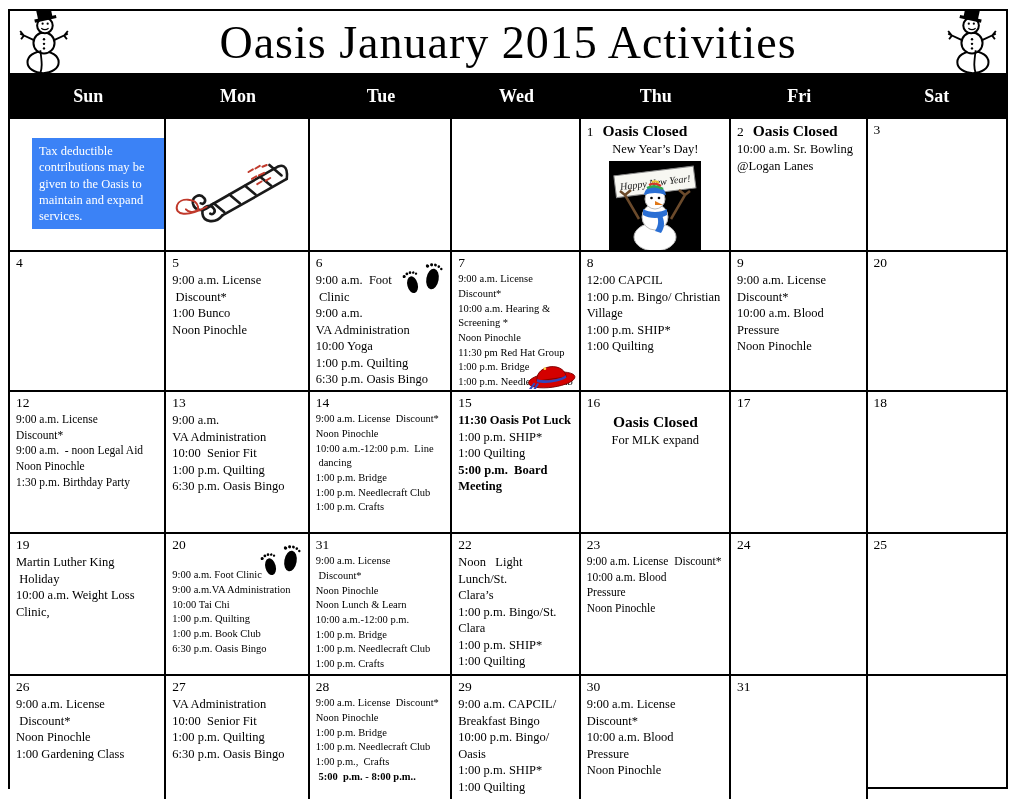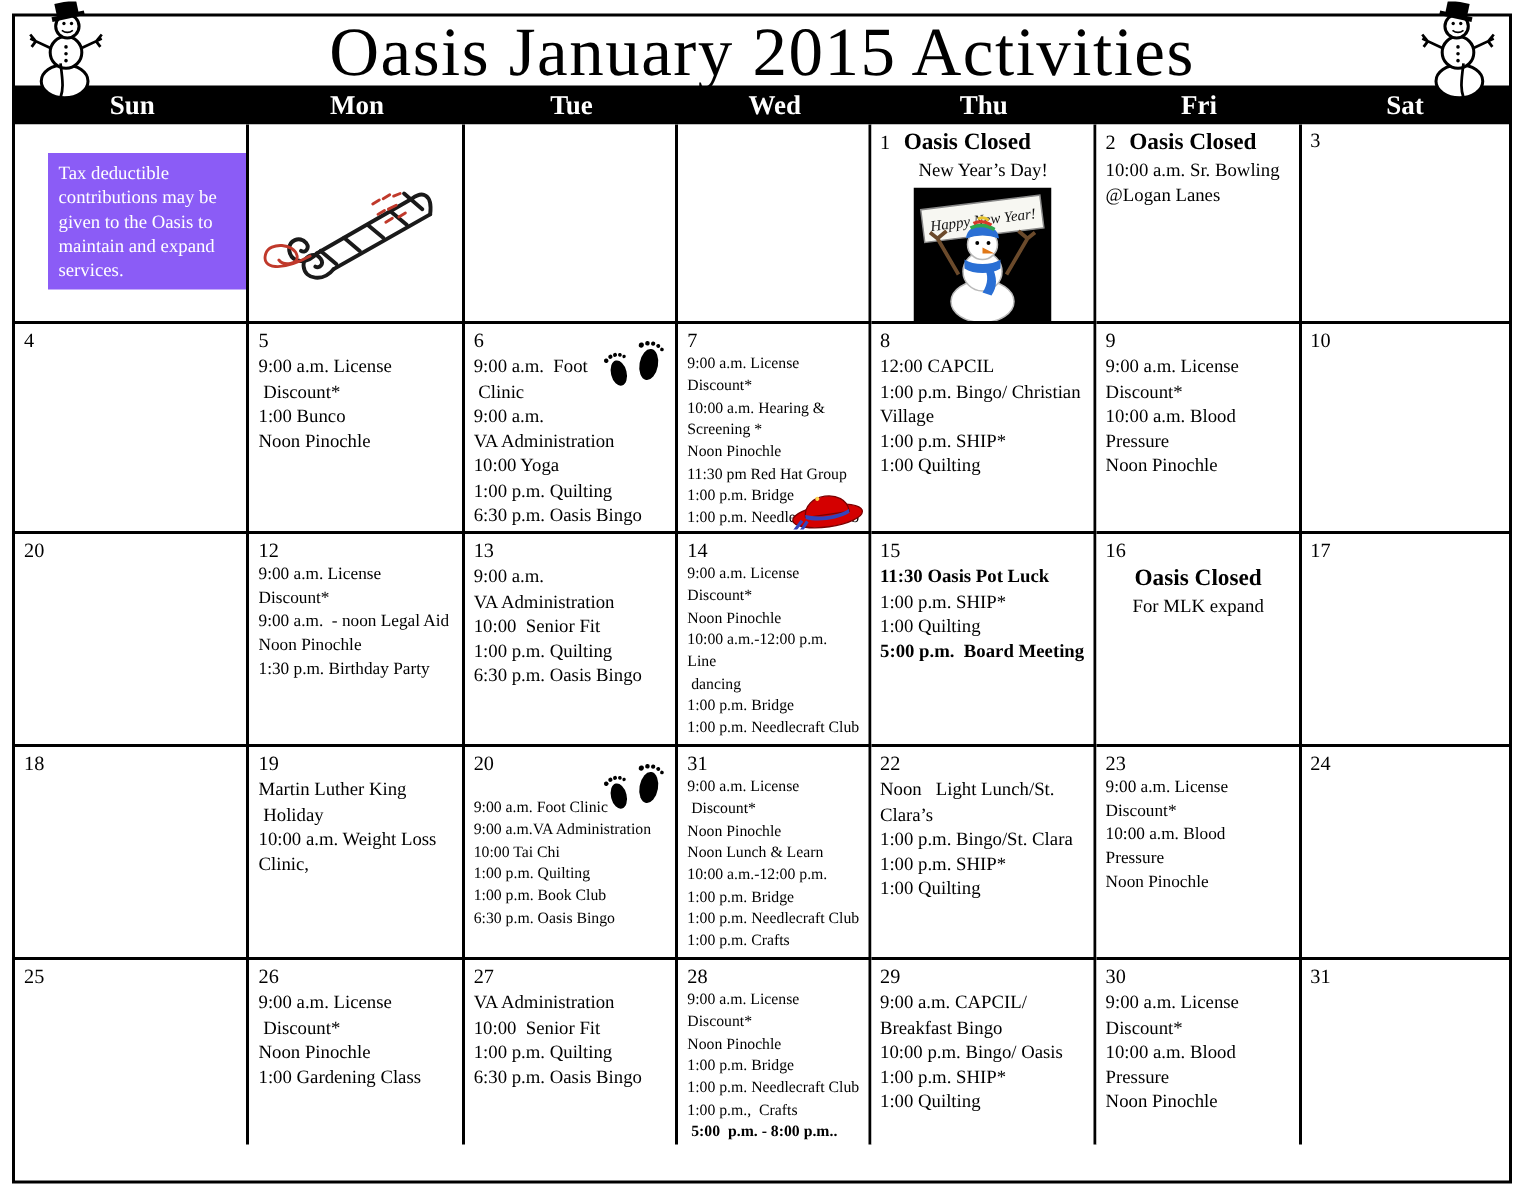--- a/index.html
+++ b/index.html
@@ -1,35 +1,35 @@
 <!DOCTYPE html>
 <html><head>
 <meta charset="utf-8">
 <style>
   html,body{margin:0;padding:0;background:#fff;}
   body{width:1024px;height:800px;position:relative;font-family:"Liberation Serif","DejaVu Serif",serif;color:#000;}
   .frame{position:absolute;left:8px;top:9px;width:1000px;height:780px;border:2px solid #000;box-sizing:border-box;background:#fff;}
-  .titlebar{height:46px;display:flex;align-items:center;justify-content:space-between;padding:0 5px;box-sizing:border-box;}
+  .titlebar{height:62px;display:flex;align-items:center;justify-content:space-between;padding:0 5px;box-sizing:border-box;}
   .title{flex:1;text-align:center;font-size:46px;font-weight:400;letter-spacing:1px;white-space:nowrap;}
-  .weekdays{height:26px;background:#000;color:#fff;display:grid;grid-template-columns:15.7% 14.4% 14.3% 12.9% 15.1% 13.7% 13.9%;align-items:center;text-align:center;font-weight:bold;font-size:18px;}
+  .weekdays{height:46px;background:#000;color:#fff;display:grid;grid-template-columns:15.7% 14.4% 14.3% 12.9% 15.1% 13.7% 13.9%;align-items:center;text-align:center;font-weight:bold;font-size:18px;}
   .grid{display:grid;grid-template-columns:15.7% 14.4% 14.3% 12.9% 15.1% 13.7% 13.9%;grid-template-rows:133px 140px 142px 142px 1fr;height:680px;}
   .cell{border-right:2px solid #000;border-bottom:2px solid #000;position:relative;padding:3px 5px 2px 6px;box-sizing:border-box;overflow:hidden;background:#fff;}
   .cell:nth-child(7n){border-right:none;}
   .cell:nth-child(n+29){border-bottom:none;}
   .day{font-size:13.5px;line-height:1.2;}
   .day-row{display:flex;align-items:baseline;gap:9px;margin-bottom:1px;}
   .day-header{font-weight:bold;font-size:15.5px;}
   .ev{white-space:pre-wrap;font-size:12.5px;line-height:1.32;}
   .cell.small .ev{font-size:10.5px;line-height:1.4;}
   .cell.mid .ev{font-size:11.5px;line-height:1.36;}
   .ev.bold{font-weight:bold;}
   .ev.center{text-align:center;}
   .ev.big{font-size:15.5px !important;line-height:1.3;}
   .cell.gap .day-row{margin-bottom:15px;}
-  .note-box{background:#8b5cf6;color:#fff;margin:16px 4px 0 16px;padding:5px 7px;font-size:12.5px;line-height:1.3;width:120px;}
+  .note-box{background:#3b82f6;color:#fff;margin:16px 4px 0 16px;padding:5px 7px;font-size:12.5px;line-height:1.3;width:120px;}
   .corner-icon{width:58px;height:66px;flex:0 0 auto;}
   .icon-topright{position:absolute;top:8px;right:5px;}
   .icon-botright{position:absolute;bottom:1px;right:2px;}
   .sled-wrap{display:flex;align-items:center;justify-content:center;height:100%;}
   .ny-img{display:block;margin:3px auto 0 auto;}
 </style>
 </head>
 <body>
 
 <div class="frame">
@@ -243,25 +243,20 @@
           <span class="day">9</span>
         </div>
         <div class="ev">9:00 a.m. License
 Discount*</div>
         <div class="ev">10:00 a.m. Blood
 Pressure</div>
         <div class="ev">Noon Pinochle</div>
       </div>
       <div class="cell">
         <div class="day-row">
-          <span class="day">10</span>
-        </div>
-      </div>
-      <div class="cell">
-        <div class="day-row">
           <span class="day">20</span>
         </div>
       </div>
       <div class="cell mid">
         <div class="day-row">
           <span class="day">12</span>
         </div>
         <div class="ev">9:00 a.m. License
 Discount*</div>
         <div class="ev">9:00 a.m.  - noon Legal Aid</div>

